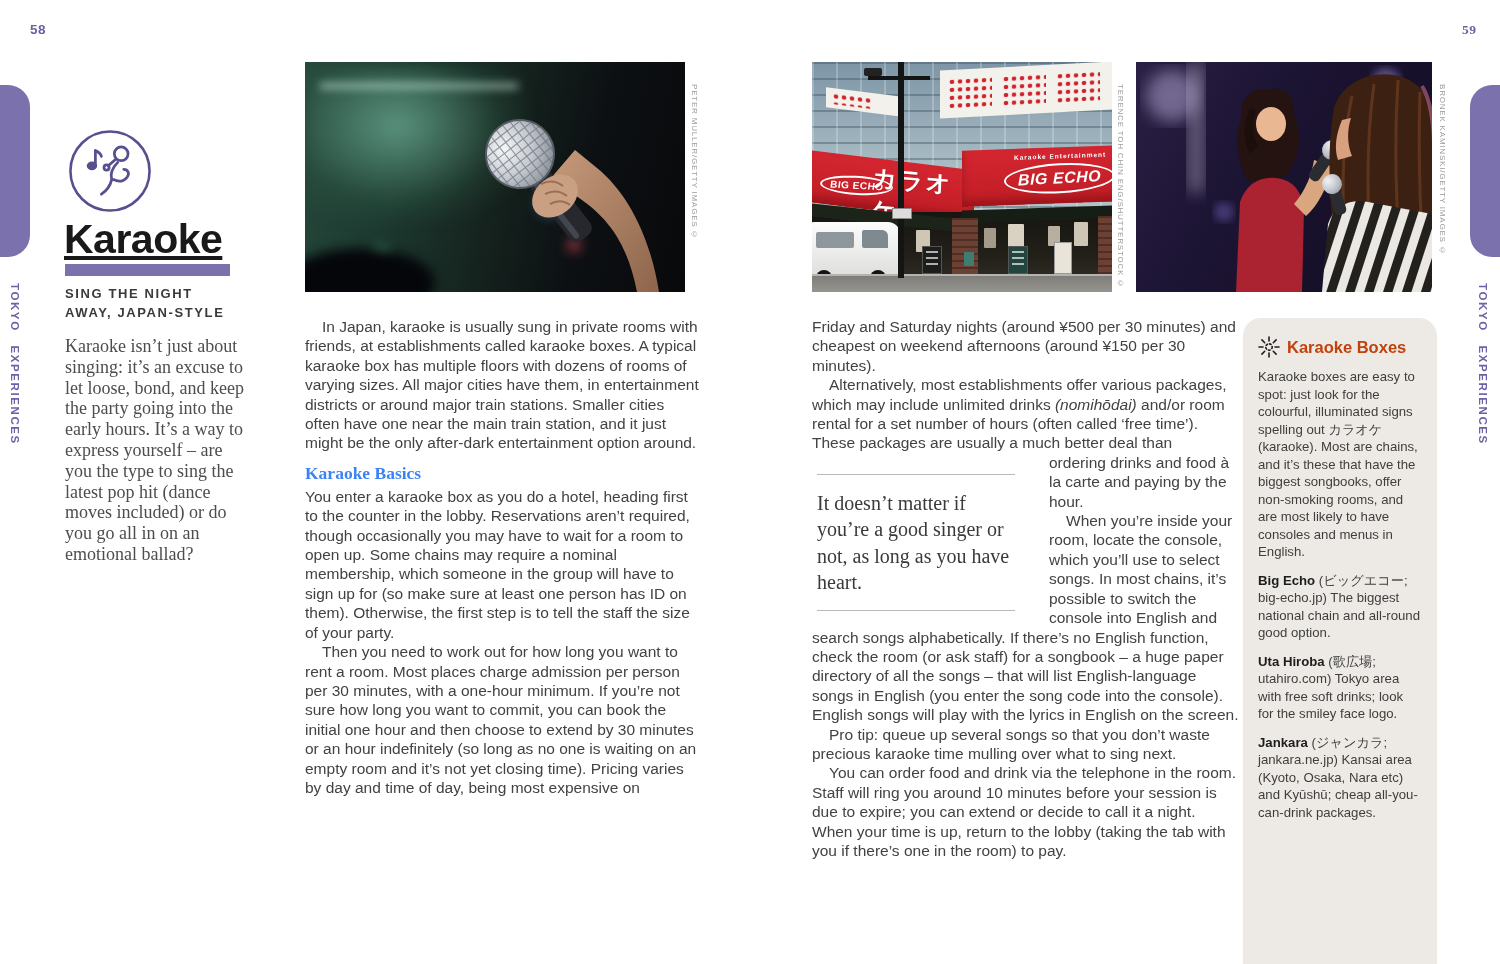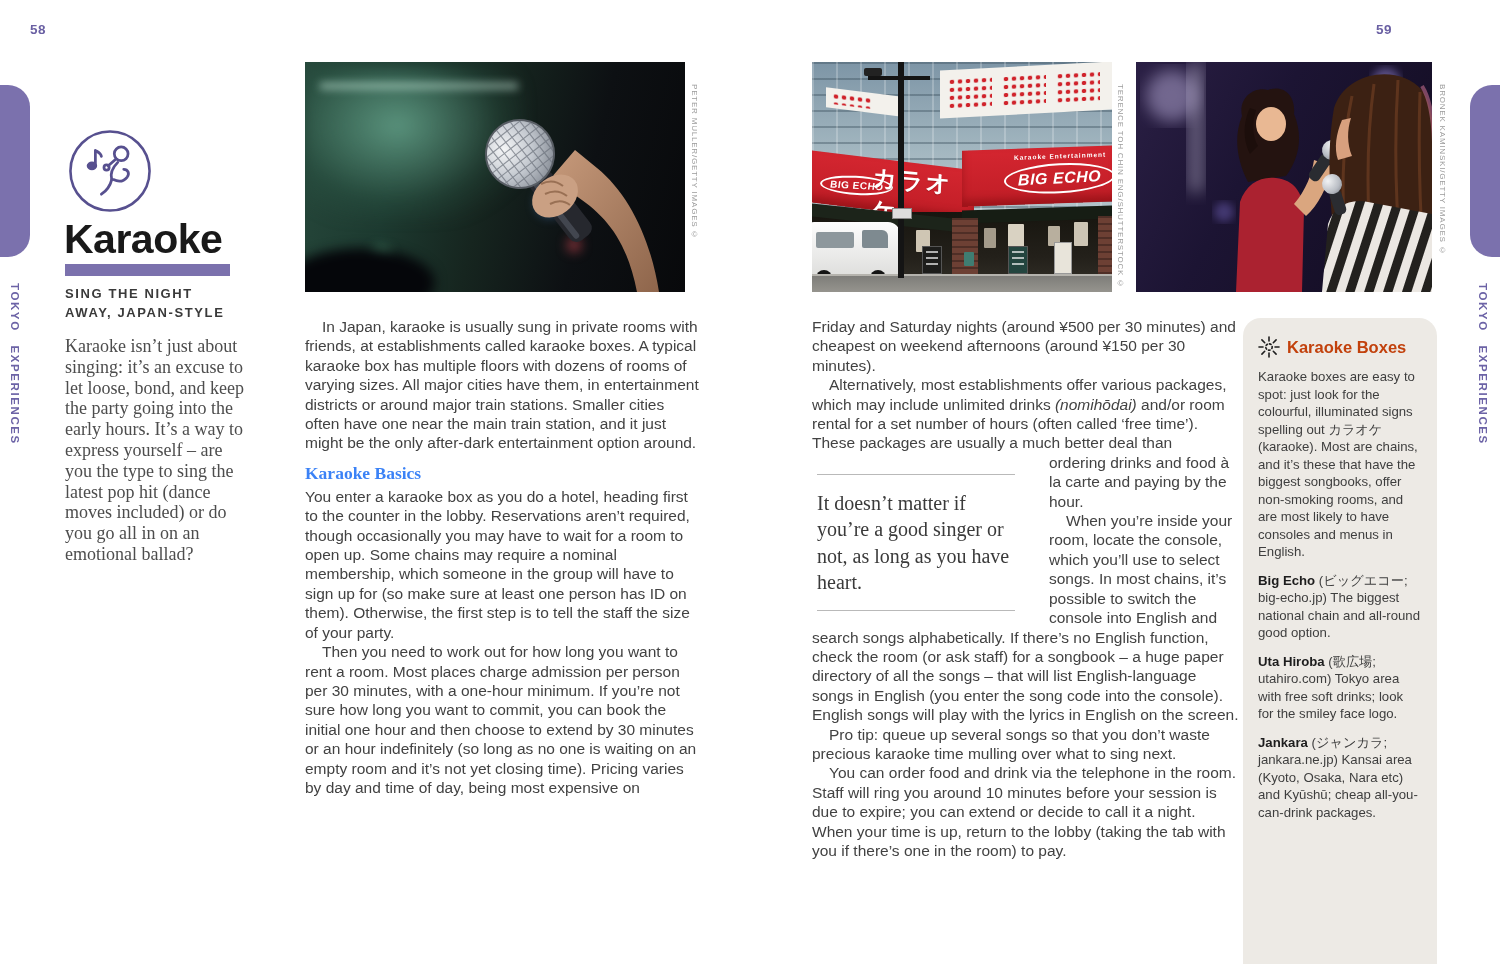--- a/index.html
+++ b/index.html
@@ -3,32 +3,32 @@
 <meta charset="utf-8">
 <style>
   html,body{margin:0;padding:0;background:#ffffff;}
   #spread{position:relative;width:1500px;height:964px;background:#ffffff;overflow:hidden;
           font-family:"Liberation Sans","DejaVu Sans",sans-serif;}
   .abs{position:absolute;}
 
   
   .pagenum{position:absolute;top:22px;font-size:13.5px;font-weight:700;color:#6a60a3;letter-spacing:.5px;}
   #num-left{left:30px;}
-  #num-right{left:1376px;}
+  #num-right{left:1462px;font-family:Liberation Serif, serif;}
   .tab{position:absolute;top:85px;width:30px;height:172px;background:#7b71ad;}
   #tab-left{left:0;border-radius:0 22px 22px 0;}
   #tab-right{right:0;border-radius:22px 0 0 22px;}
   .sidelabel{position:absolute;top:283px;writing-mode:vertical-rl;font-size:11.5px;font-weight:700;
              color:#6c63a6;letter-spacing:1.6px;word-spacing:9px;}
   #side-left{left:9px;}
   #side-right{left:1477px;}
 
   
   #karaoke-icon{left:67px;top:128px;width:86px;height:86px;}
-  #title{left:64px;top:217px;font-size:41px;font-weight:800;color:#191919;letter-spacing:-.5px;line-height:44px;}
+  #title{left:64px;top:217px;font-size:41px;font-weight:800;color:#191919;letter-spacing:-.5px;line-height:44px;text-decoration:underline;}
   #titlebar{left:65px;top:264px;width:165px;height:12px;background:#7b71ad;}
   #subtitle{left:65px;top:284px;font-size:13px;line-height:19px;font-weight:700;letter-spacing:1.6px;color:#3a3a3a;}
   #intro{left:65px;top:336px;width:186px;font-family:"Liberation Serif","DejaVu Serif",serif;
          font-size:18px;line-height:20.8px;color:#4d4d4d;}
   #captions{left:65px;top:857px;font-size:11px;line-height:15.5px;color:#757575;}
   #captions b{color:#2f2f2f;}
 
   
   .photo{position:absolute;top:62px;height:230px;overflow:hidden;background:#111;}
   #photo-mic{left:305px;width:380px;background:linear-gradient(103deg,#27493c 0%,#1d3a30 26%,#16251f 48%,#0d1013 72%,#08090b 100%);}

